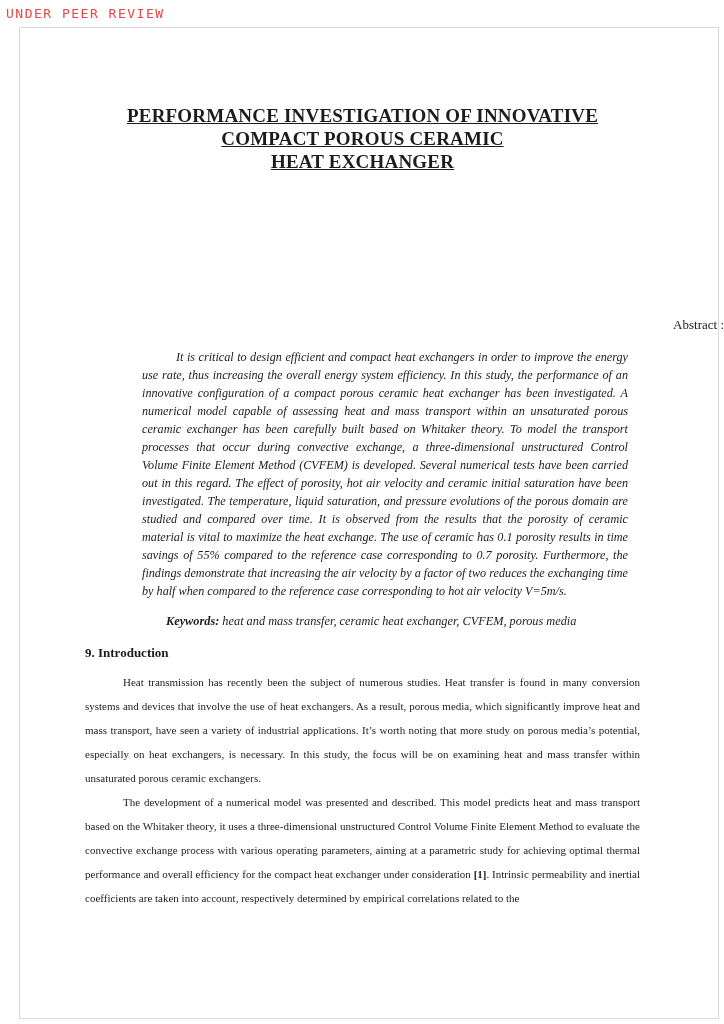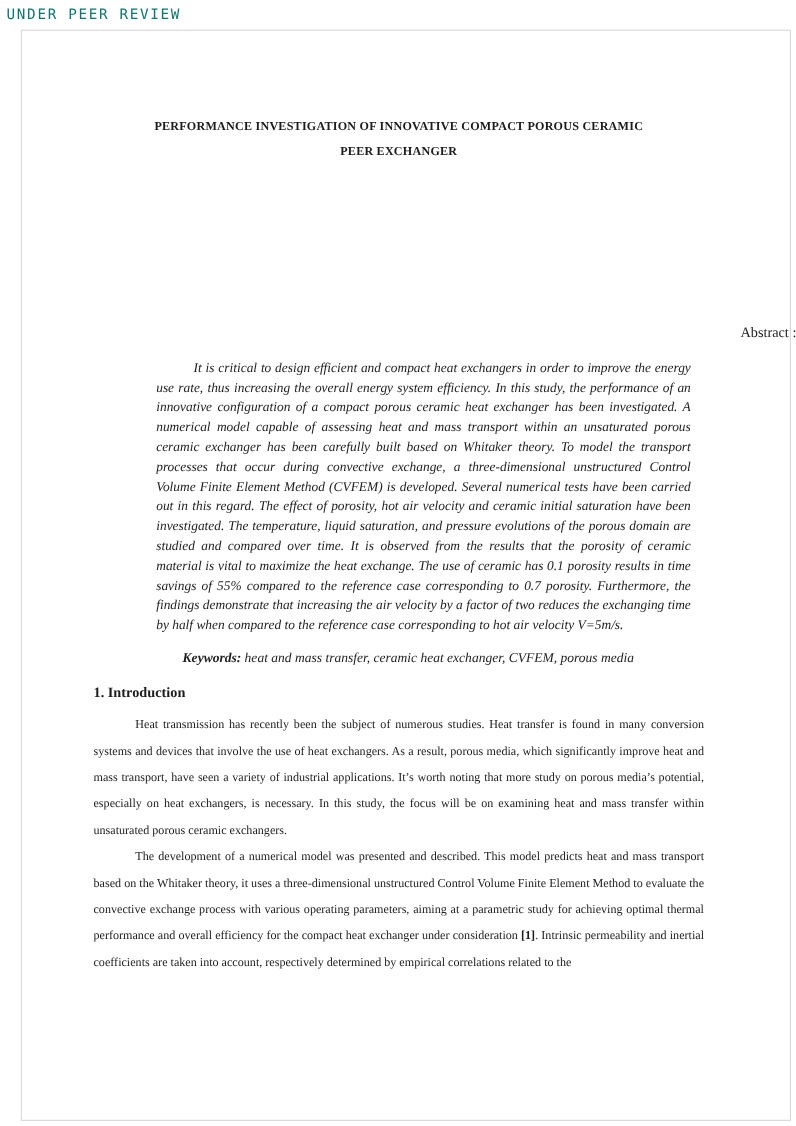--- a/index.html
+++ b/index.html
@@ -25,30 +25,31 @@
     border: 1px solid #d8d8d8;
     pointer-events: none;
   }
   .watermark {
     position: absolute;
     left: 6px;
     top: 6px;
     font-family: "DejaVu Sans Mono", "Liberation Mono", monospace;
     font-size: 13px;
     letter-spacing: 1.5px;
-    color: #0f766e;
+    color: #ef4444;
     white-space: nowrap;
   }
   .title {
     margin: 104px 84px 0 85px;
     text-align: center;
     font-weight: bold;
-    font-size: 11px;
+    font-size: 19px;
     line-height: 23px;
     letter-spacing: 0.2px;
+    text-decoration: underline;
   }
   .abstract-label {
     margin: 143px 0 0 36px;
     font-size: 13px;
     line-height: 18px;
     text-align: right;
   }
   .abstract-block {
     margin: 14px 84px 0 130px;
   }
@@ -93,32 +94,32 @@
 <body>
 
 <div class="page">
 
   <div class="page-frame"></div>
 
   <div class="watermark">UNDER PEER REVIEW</div>
 
   <h1 class="title">
     <div>PERFORMANCE INVESTIGATION OF INNOVATIVE COMPACT POROUS CERAMIC</div>
-    <div>PEER EXCHANGER</div>
+    <div>HEAT EXCHANGER</div>
   </h1>
 
   <div class="abstract-label">Abstract :</div>
 
   <div class="abstract-block">
     <p class="abstract-text">It is critical to design efficient and compact heat exchangers in order to improve the energy use rate, thus increasing the overall energy system efficiency. In this study, the performance of an innovative configuration of a compact porous ceramic heat exchanger has been investigated. A numerical model capable of assessing heat and mass transport within an unsaturated porous ceramic exchanger has been carefully built based on Whitaker theory. To model the transport processes that occur during convective exchange, a three-dimensional unstructured Control Volume Finite Element Method (CVFEM) is developed. Several numerical tests have been carried out in this regard. The effect of porosity, hot air velocity and ceramic initial saturation have been investigated. The temperature, liquid saturation, and pressure evolutions of the porous domain are studied and compared over time. It is observed from the results that the porosity of ceramic material is vital to maximize the heat exchange. The use of ceramic has 0.1 porosity results in time savings of 55% compared to the reference case corresponding to 0.7 porosity. Furthermore, the findings demonstrate that increasing the air velocity by a factor of two reduces the exchanging time by half when compared to the reference case corresponding to hot air velocity V=5m/s.</p>
 
     <p class="keywords-line"><span class="keywords-label">Keywords:</span><span> heat and mass transfer, ceramic heat exchanger, CVFEM, porous media</span></p>
   </div>
 
-  <h2 class="section-heading">1. Introduction</h2>
+  <h2 class="section-heading">9. Introduction</h2>
 
   <div class="body-block">
     <p class="body-para">Heat transmission has recently been the subject of numerous studies. Heat transfer is found in many conversion systems and devices that involve the use of heat exchangers. As a result, porous media, which significantly improve heat and mass transport, have seen a variety of industrial applications. It’s worth noting that more study on porous media’s potential, especially on heat exchangers, is necessary. In this study, the focus will be on examining heat and mass transfer within unsaturated porous ceramic exchangers.</p>
 
     <p class="body-para"><span>The development of a numerical model was presented and described. This model predicts heat and mass transport based on the Whitaker theory, it uses a three-dimensional unstructured Control Volume Finite Element Method to evaluate the convective exchange process with various operating parameters, aiming at a parametric study for achieving optimal thermal performance and overall efficiency for the compact heat exchanger under consideration </span><span class="ref-bold">[1]</span><span>. Intrinsic permeability and inertial coefficients are taken into account, respectively determined by empirical correlations related to the</span></p>
   </div>
 
 </div>
 
 </body></html>

